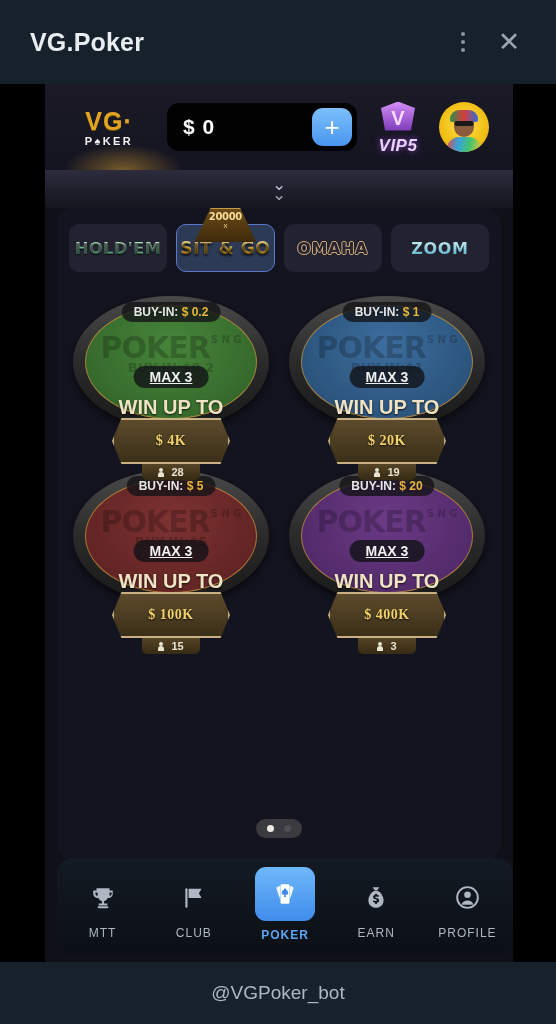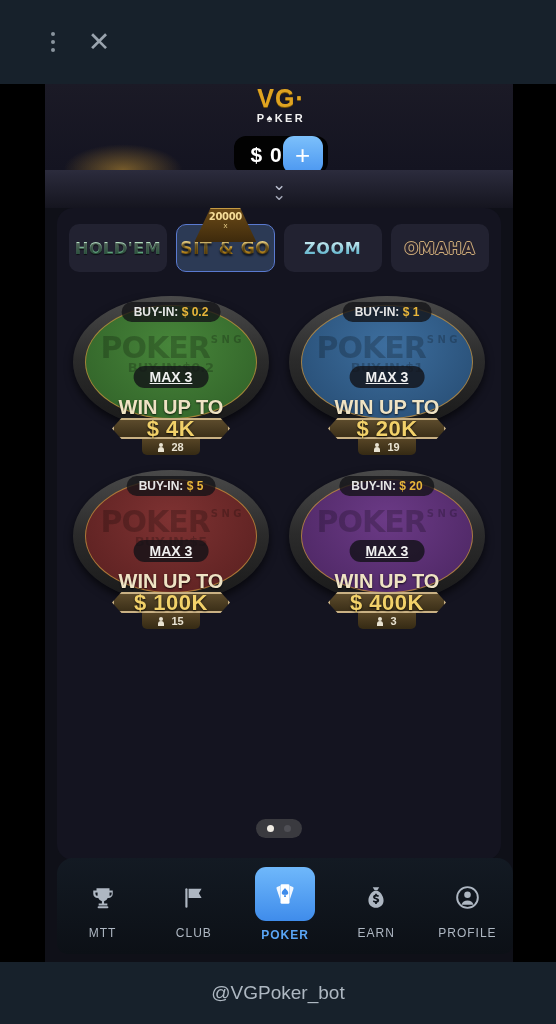--- a/index.html
+++ b/index.html
@@ -71,21 +71,20 @@
 
   
   .topbar {
     position: relative;
     height: 86px;
     background: linear-gradient(180deg, #1b1a26 0%, #141421 100%);
     display: flex;
     align-items: center;
     padding: 0 14px 0 18px;
     gap: 12px;
-    flex-direction: column;
   }
   .topbar::after {
     content: "";
     position: absolute;
     left: 18px; bottom: 0;
     width: 120px; height: 26px;
     background: radial-gradient(ellipse at center bottom, rgba(214,160,52,0.50), rgba(214,160,52,0) 70%);
     pointer-events: none;
   }
 
@@ -350,29 +349,30 @@
     z-index: 3;
   }
 
   .prize-wrap {
     position: absolute;
     left: 50%; top: 124px; transform: translateX(-50%);
     width: 118px;
     z-index: 4;
   }
   .prize {
-    height: 21px;
+    height: 46px;
     background: linear-gradient(180deg,#5c4b2c 0%, #3b2f18 100%);
     border: 2px solid #c9b184;
     clip-path: polygon(8% 0%, 92% 0%, 100% 50%, 92% 100%, 8% 100%, 0% 50%);
     display: flex; align-items: center; justify-content: center;
-    font-size: 22px; font-weight: bold;
+    font-size: 14px; font-weight: bold;
     color: #f2d169;
     text-shadow: 0 1px 2px rgba(0,0,0,.8);
     letter-spacing: .5px;
+    font-family: Liberation Serif, serif;
   }
   .seats {
     width: 58px; height: 16px; margin: 0 auto;
     background: linear-gradient(180deg,#564425 0%, #352a14 100%);
     border-radius: 0 0 5px 5px;
     display: flex; align-items: center; justify-content: center;
     gap: 3px;
     font-size: 11px; color: #e9e3d2; font-weight: bold;
   }
   .seats .ppl {
@@ -434,20 +434,21 @@
   }
   .nav-item.active .nav-label { color: #5aa6f5; font-weight: bold; }
   .nav-icon svg { display: block; }
 </style>
 </head>
 <body>
 
 <div id="app">
 
   <div class="win-header">
+    <div class="win-title">VG.Poker</div>
     <div class="win-btn">
       <div class="dots-col">
           <i></i>
           <i></i>
           <i></i>
         </div>
     </div>
     <div class="win-btn">
       <span class="x-glyph">✕</span>
     </div>
@@ -498,25 +499,25 @@
         <div class="tab tab-holdem">
           <span class="tab-label">HOLD'EM</span>
         </div>
         <div class="tab tab-sitgo active">
           <div class="sitgo-badge">
             <span class="num">20000</span>
             <span class="x">x</span>
           </div>
           <span class="tab-label">SIT &amp; GO</span>
         </div>
+        <div class="tab tab-omaha">
+          <span class="tab-label">OMAHA</span>
+        </div>
         <div class="tab tab-zoom">
           <span class="tab-label">ZOOM</span>
-        </div>
-        <div class="tab tab-omaha">
-          <span class="tab-label">OMAHA</span>
         </div>
       </div>
 
       <div class="grid">
 
         <div class="table-card">
           <div class="felt-outer felt-green">
             <div class="felt-inner">
               <div class="watermark">
                 <span>POKER</span><span class="sng">S N G</span>

